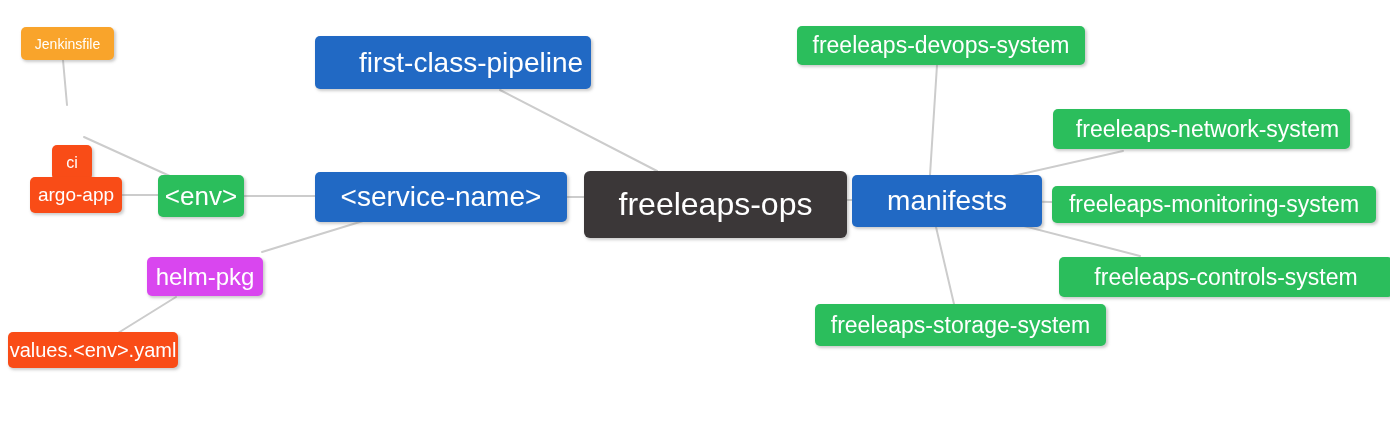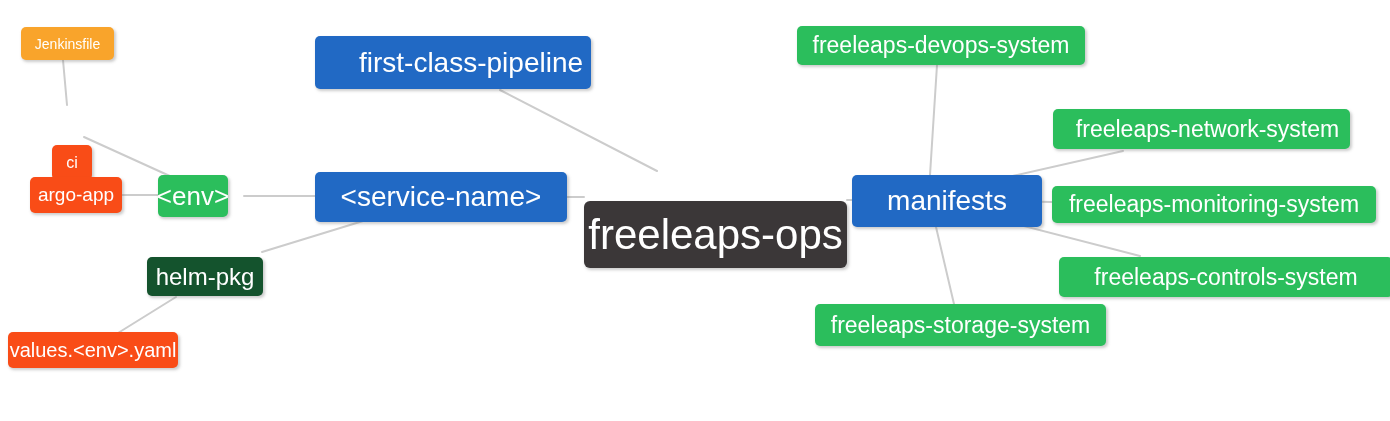--- a/index.html
+++ b/index.html
@@ -39,26 +39,26 @@
     white-space: nowrap;
     box-sizing: border-box;
     padding: 0 8px;
     cursor: default;
     user-select: none;
   }
   
   .n-jenkinsfile { left: 21px;   top: 27px;  width: 93px;  height: 33px; font-size: 14px; }
   .n-ci          { left: 52px;   top: 105px; width: 40px;  height: 35px; font-size: 16px; margin-top: 40px; }
   .n-argo-app    { left: 30px;   top: 177px; width: 92px;  height: 36px; font-size: 19px; }
-  .n-env         { left: 158px;  top: 175px; width: 70px;  height: 42px; font-size: 26px; }
+  .n-env         { left: 158px;  top: 175px; width: 86px;  height: 42px; font-size: 26px; }
   .n-helm-pkg    { left: 147px;  top: 257px; width: 116px; height: 39px; font-size: 24px; }
   .n-values      { left: 8px;    top: 332px; width: 170px; height: 36px; font-size: 20px; }
   .n-fcp         { left: 315px;  top: 36px;  width: 276px; height: 53px; font-size: 28px; }
   .n-service     { left: 315px;  top: 172px; width: 252px; height: 50px; font-size: 28px; }
-  .n-root        { left: 584px;  top: 171px; width: 263px; height: 67px; font-size: 42px; border-radius: 6px; margin-top: 30px; }
+  .n-root        { left: 584px;  top: 171px; width: 263px; height: 67px; font-size: 32px; border-radius: 6px; }
   .n-manifests   { left: 852px;  top: 175px; width: 190px; height: 52px; font-size: 28px; }
   .n-devops      { left: 797px;  top: 26px;  width: 288px; height: 39px; font-size: 23px; }
   .n-network     { left: 1053px; top: 109px; width: 297px; height: 40px; font-size: 23px; padding-left: 20px; }
   .n-monitoring  { left: 1052px; top: 186px; width: 324px; height: 37px; font-size: 23px; }
   .n-controls    { left: 1059px; top: 257px; width: 334px; height: 40px; font-size: 23px; }
   .n-storage     { left: 815px;  top: 304px; width: 291px; height: 42px; font-size: 23px; }
 </style>
 </head>
 <body>
 
@@ -78,21 +78,21 @@
     <line x1="1008" y1="177" x2="1123" y2="151"></line>
     <line x1="1010" y1="201" x2="1052" y2="202"></line>
     <line x1="1008" y1="222" x2="1140" y2="256"></line>
     <line x1="936" y1="227" x2="954" y2="304"></line>
   </svg>
 
   <div class="node n-jenkinsfile" data-bind="nodes.jenkinsfile.label" data-bind-bg="nodes.jenkinsfile.color" style="background: rgb(249, 164, 43);">Jenkinsfile</div>
   <div class="node n-ci" data-bind="nodes.ci.label" data-bind-bg="nodes.ci.color" style="background: rgb(249, 76, 23);">ci</div>
   <div class="node n-argo-app" data-bind="nodes.argo_app.label" data-bind-bg="nodes.argo_app.color" style="background: rgb(249, 76, 23); text-align: center;">argo-app</div>
   <div class="node n-env" data-bind="nodes.env.label" data-bind-bg="nodes.env.color" style="background: rgb(43, 190, 92);">&lt;env&gt;</div>
-  <div class="node n-helm-pkg" data-bind="nodes.helm_pkg.label" data-bind-bg="nodes.helm_pkg.color" style="background: #14532d;">helm-pkg</div>
+  <div class="node n-helm-pkg" data-bind="nodes.helm_pkg.label" data-bind-bg="nodes.helm_pkg.color" style="background: #d946ef;">helm-pkg</div>
   <div class="node n-values" data-bind="nodes.values_env_yaml.label" data-bind-bg="nodes.values_env_yaml.color" style="background: rgb(249, 76, 23);">values.&lt;env&gt;.yaml</div>
   <div class="node n-fcp" data-bind="nodes.first_class_pipeline.label" data-bind-bg="nodes.first_class_pipeline.color" style="background: rgb(33, 105, 196); padding-left: 44px;">first-class-pipeline</div>
   <div class="node n-service" data-bind="nodes.service_name.label" data-bind-bg="nodes.service_name.color" style="background: rgb(33, 105, 196);">&lt;service-name&gt;</div>
   <div class="node n-root" data-bind="nodes.root.label" data-bind-bg="nodes.root.color" style="background: rgb(59, 55, 56);">freeleaps-ops</div>
   <div class="node n-manifests" data-bind="nodes.manifests.label" data-bind-bg="nodes.manifests.color" style="background: rgb(33, 105, 196);">manifests</div>
   <div class="node n-devops" data-bind="nodes.devops_system.label" data-bind-bg="nodes.devops_system.color" style="background: rgb(43, 190, 92);">freeleaps-devops-system</div>
   <div class="node n-network" data-bind="nodes.network_system.label" data-bind-bg="nodes.network_system.color" style="background: rgb(43, 190, 92);">freeleaps-network-system</div>
   <div class="node n-monitoring" data-bind="nodes.monitoring_system.label" data-bind-bg="nodes.monitoring_system.color" style="background: rgb(43, 190, 92);">freeleaps-monitoring-system</div>
   <div class="node n-controls" data-bind="nodes.controls_system.label" data-bind-bg="nodes.controls_system.color" style="background: rgb(43, 190, 92);">freeleaps-controls-system</div>
   <div class="node n-storage" data-bind="nodes.storage_system.label" data-bind-bg="nodes.storage_system.color" style="background: rgb(43, 190, 92);">freeleaps-storage-system</div>

